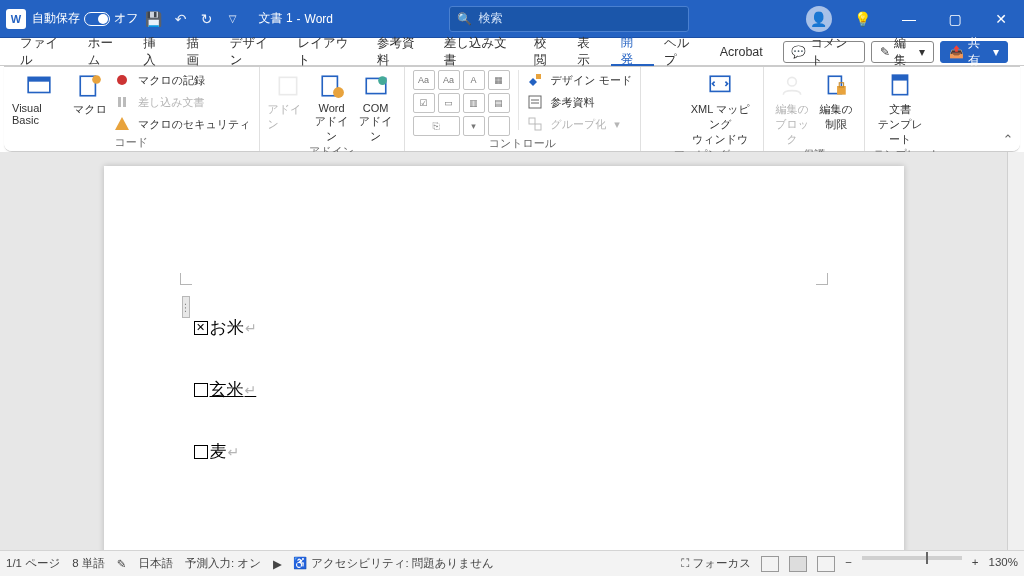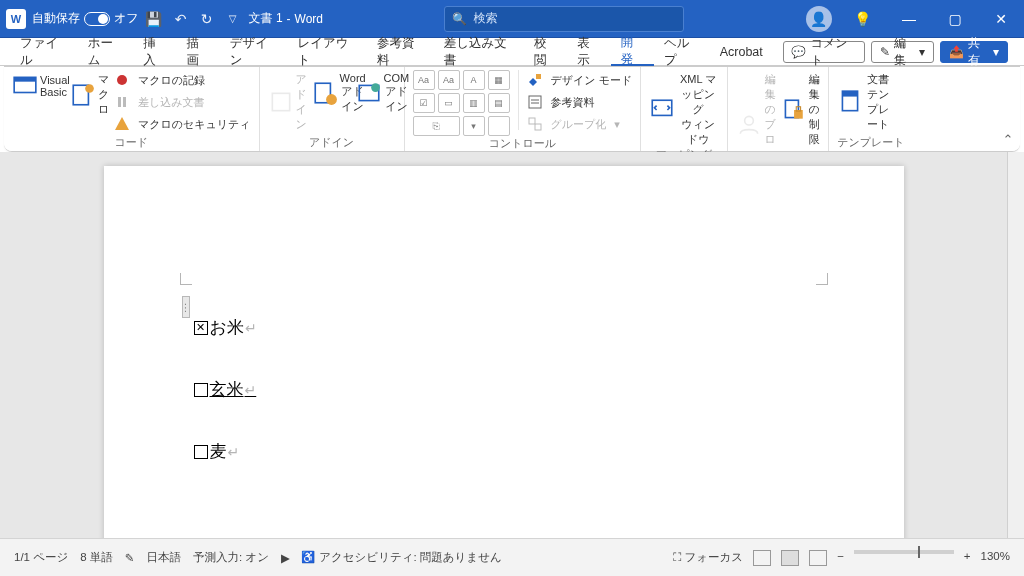--- a/index.html
+++ b/index.html
@@ -6,21 +6,21 @@
   body { width: 1024px; height: 576px; overflow: hidden; background: #ffffff; display:flex; flex-direction:column; }
 
   
   .titlebar { background:#2462c2; height:38px; display:flex; align-items:center; color:#fff; font-size:12px; border-bottom:1px solid #1b4fa5; }
   .tb-left { display:flex; align-items:center; gap:6px; padding:0 6px; }
   .app-icon { width:20px; height:20px; background:#fff;color:#2462c2; border-radius:3px; display:flex;align-items:center;justify-content:center;font-weight:bold;font-size:11px;}
   .autosave { display:flex; align-items:center; gap:4px; }
   .toggle { width:26px; height:14px; border:1px solid #fff; border-radius:8px; position:relative; display:inline-block;}
   .toggle::after{content:""; position:absolute; right:1px; top:1px; width:10px; height:10px; background:#fff; border-radius:50%;}
   .qat-icon { width:20px; height:20px; display:flex;align-items:center;justify-content:center;opacity:.9; font-size:14px;}
-  .doc-title { margin-left:0; display:flex; gap:4px; align-items:center;}
+  .doc-title { margin-left:10px; display:flex; gap:4px; align-items:center;}
 
   .searchbox { margin-left:auto; margin-right:auto; width:240px; height:26px; background:#1b56aa; border:1px solid #4a80d0; border-radius:3px; display:flex; align-items:center; padding:0 8px; color:#cfe0f7; font-size:12px; gap:6px;}
   .searchbox span.ic{font-size:12px;}
 
   .tb-right { display:flex; align-items:center; gap:0; padding-right:0;}
   .tb-btn { width:46px; height:38px; display:flex;align-items:center;justify-content:center; color:#fff; font-size:14px;}
   .avatar { width:26px; height:26px; border-radius:50%; background:#a8c1e8; display:flex;align-items:center;justify-content:center; color:#2462c2; font-size:14px; margin:0 8px;}
 
   
   .tabs { height:28px; display:flex; align-items:center; padding:0 10px; gap:10px; border-bottom:1px solid #ccc; font-size:12.5px; color:#333; }
@@ -29,21 +29,21 @@
   .tabs-right { margin-left:auto; display:flex; gap:6px; align-items:center; padding-right:6px;}
   .pill { border:1px solid #888; border-radius:3px; height:22px; display:flex; align-items:center; padding:0 8px; font-size:12px; gap:4px; color:#333;}
   .pill.blue{ background:#2462c2; color:#fff; border-color:#2462c2;}
 
   
   .ribbon-wrap{ border:1px solid #ccc; border-left:none; border-right:none; border-radius:0 0 8px 8px; margin:0 4px 0 4px;  box-shadow:0 1px 2px rgba(0,0,0,.06);}
   .ribbon { height:84px; display:flex; background:#fff; border-radius:0 0 8px 8px; }
   .group { display:flex; flex-direction:column; border-right:1px solid #e0e0e0; padding:3px 8px 0; }
   .group-content{ flex:1; display:flex; align-items:flex-start; gap:4px;}
   .group-label{ text-align:center; font-size:11px; color:#666; padding-bottom:2px; height:16px;}
-  .bigbtn { display:flex; align-items:center; justify-content:flex-start; width:54px; font-size:11px; color:#333; gap:2px; padding-top:2px;}
+  .bigbtn { display:flex; flex-direction:column; align-items:center; justify-content:flex-start; width:54px; font-size:11px; color:#333; gap:2px; padding-top:2px;}
   .bigbtn.narrow{width:40px;}
   .bigbtn .bi { width:28px; height:28px; display:flex; align-items:center;justify-content:center; font-size:22px;}
   .bigbtn .bi svg{width:26px;height:26px;}
   .bigbtn.disabled, .small.disabled{ color:#b5b5b5;}
   .bigbtn.disabled svg, .small.disabled svg{opacity:.3;}
   .stackv { display:flex; flex-direction:column; gap:2px; font-size:11px; color:#333; justify-content:center;}
   .stackv .row{ display:flex; align-items:center; gap:8px; white-space:nowrap; height:20px;}
   .stackv .row.disabled{color:#b5b5b5;}
   .si { width:16px; height:16px; display:inline-flex; align-items:center;justify-content:center;}
   .si svg{width:16px;height:16px;}
@@ -61,21 +61,21 @@
   .margin-marker.right{top:118px; right:76px; width:12px; height:0; border-left:none;border-right:none;border-bottom:none;}
   .margin-marker.rightvert{top:107px; right:76px; width:0; height:12px; border-left:none;border-top:none;border-bottom:none;}
   .cc-anchor{position:absolute; top:130px; left:78px; width:8px; height:22px; background:#e8e8e8; border:1px solid #b8b8b8; display:flex;align-items:center;justify-content:center;}
   .cc-anchor::after{content:"⋮"; font-size:10px; color:#888;}
   .doc-line{ position:absolute; left:90px; font-size:17px; font-family:"MS PGothic","Yu Mincho",serif; color:#000; display:flex; align-items:center;}
   .doc-line .box{ width:14px; height:14px; border:1px solid #000; display:inline-flex; align-items:center;justify-content:center; margin-right:2px; font-size:11px; line-height:1;}
   .ret{ color:#b5b5b5; font-size:14px; margin-left:1px;}
   .vscroll{ width:17px; background:#f0f0f0; border-left:1px solid #d0d0d0;}
 
   
-  .status{ height:38px; background:#f3f3f3; border-top:1px solid #d4d4d4; display:flex; align-items:center; font-size:11.5px; color:#444; padding:0 14px; gap:12px;}
+  .status{ height:26px; background:#f3f3f3; border-top:1px solid #d4d4d4; display:flex; align-items:center; font-size:11.5px; color:#444; padding:0 6px; gap:12px;}
   .status .right{ margin-left:auto; display:flex; align-items:flex-start; gap:10px;}
   .viewbtn{ width:18px; height:16px; border:1px solid #999; display:inline-block;}
   .slider{ width:100px; height:4px; background:#d0d0d0; position:relative;}
   .slider::after{content:""; position:absolute; left:64%; top:-4px; width:2px; height:12px; background:#666;}
 </style>
 </head>
 <body>
 
 <div class="titlebar">
   <div class="tb-left">
@@ -261,21 +261,21 @@
                   <rect x="8" y="8" width="6" height="6" fill="none" stroke="#bbb"></rect>
                 </svg>
               </span><span>グループ化</span> ▾</div>
       </div>
     </div>
     <div class="group-label">コントロール</div>
   </div>
 
   <div class="group">
     <div class="group-content">
-      <div class="bigbtn" style="width:70px;">
+      <div class="bigbtn" style="width:70px;margin-left:36px;">
         <span class="bi">
               <svg viewBox="0 0 24 24">
                 <rect x="3" y="3" width="18" height="14" fill="none" stroke="#2462c2" stroke-width="1.5"></rect>
                 <path d="M7 8 L5 10 L7 12 M17 8 L19 10 L17 12" stroke="#2462c2" fill="none" stroke-width="1.5"></path>
               </svg>
             </span>
         <span style="white-space:pre-line;text-align:center;">XML マッピング
 ウィンドウ</span>
       </div>
     </div>

